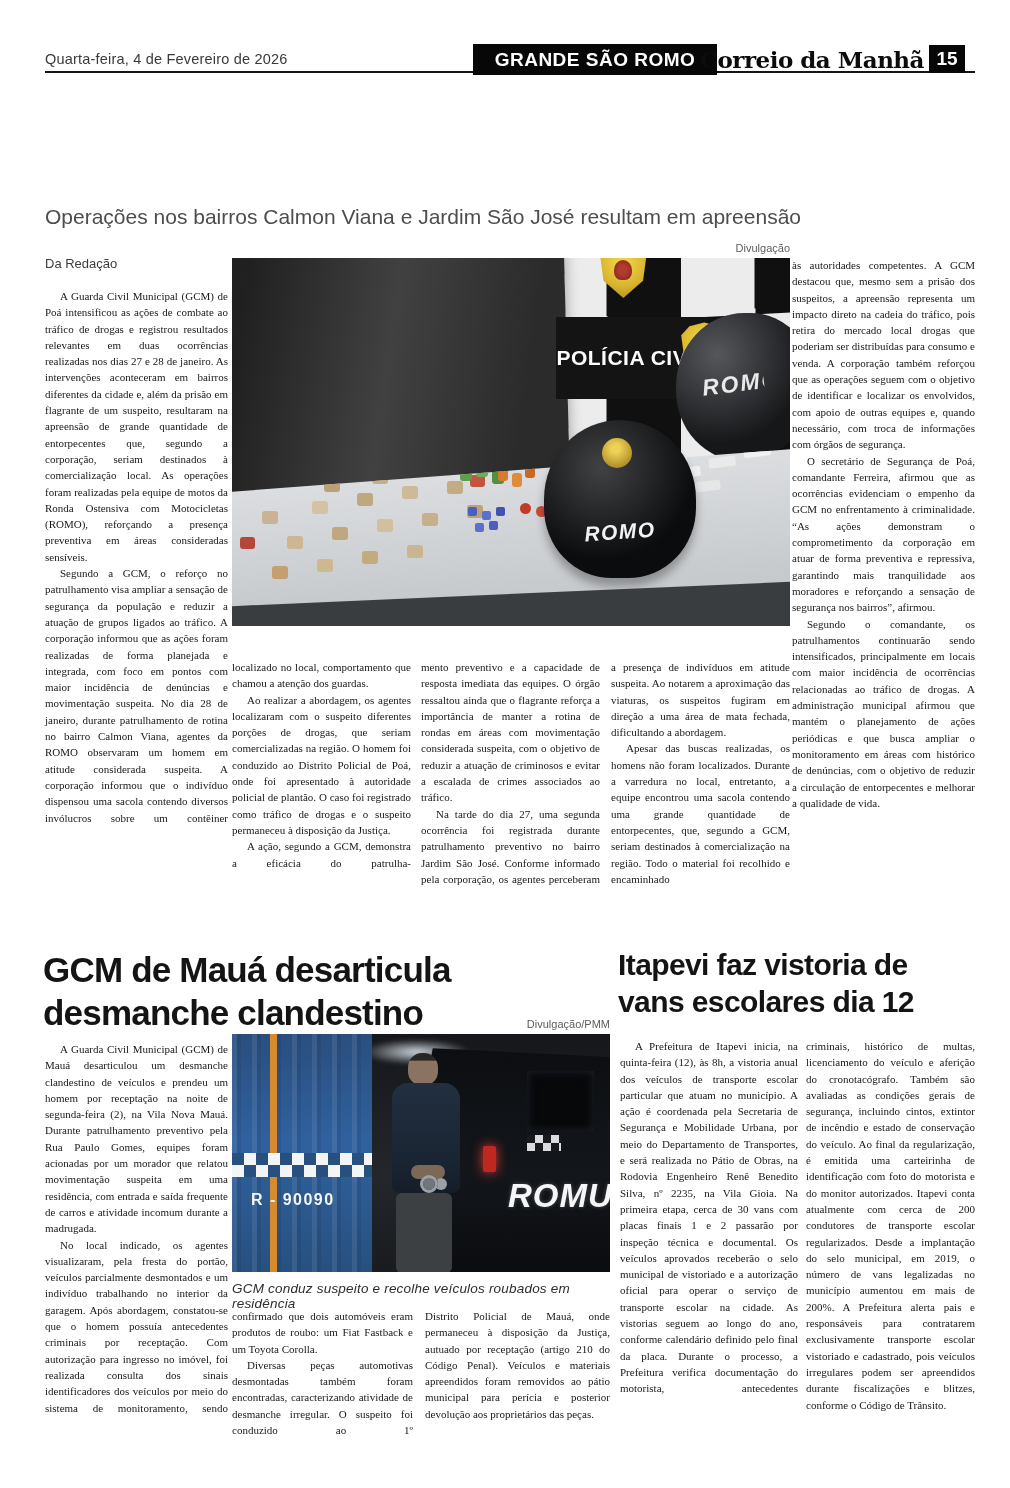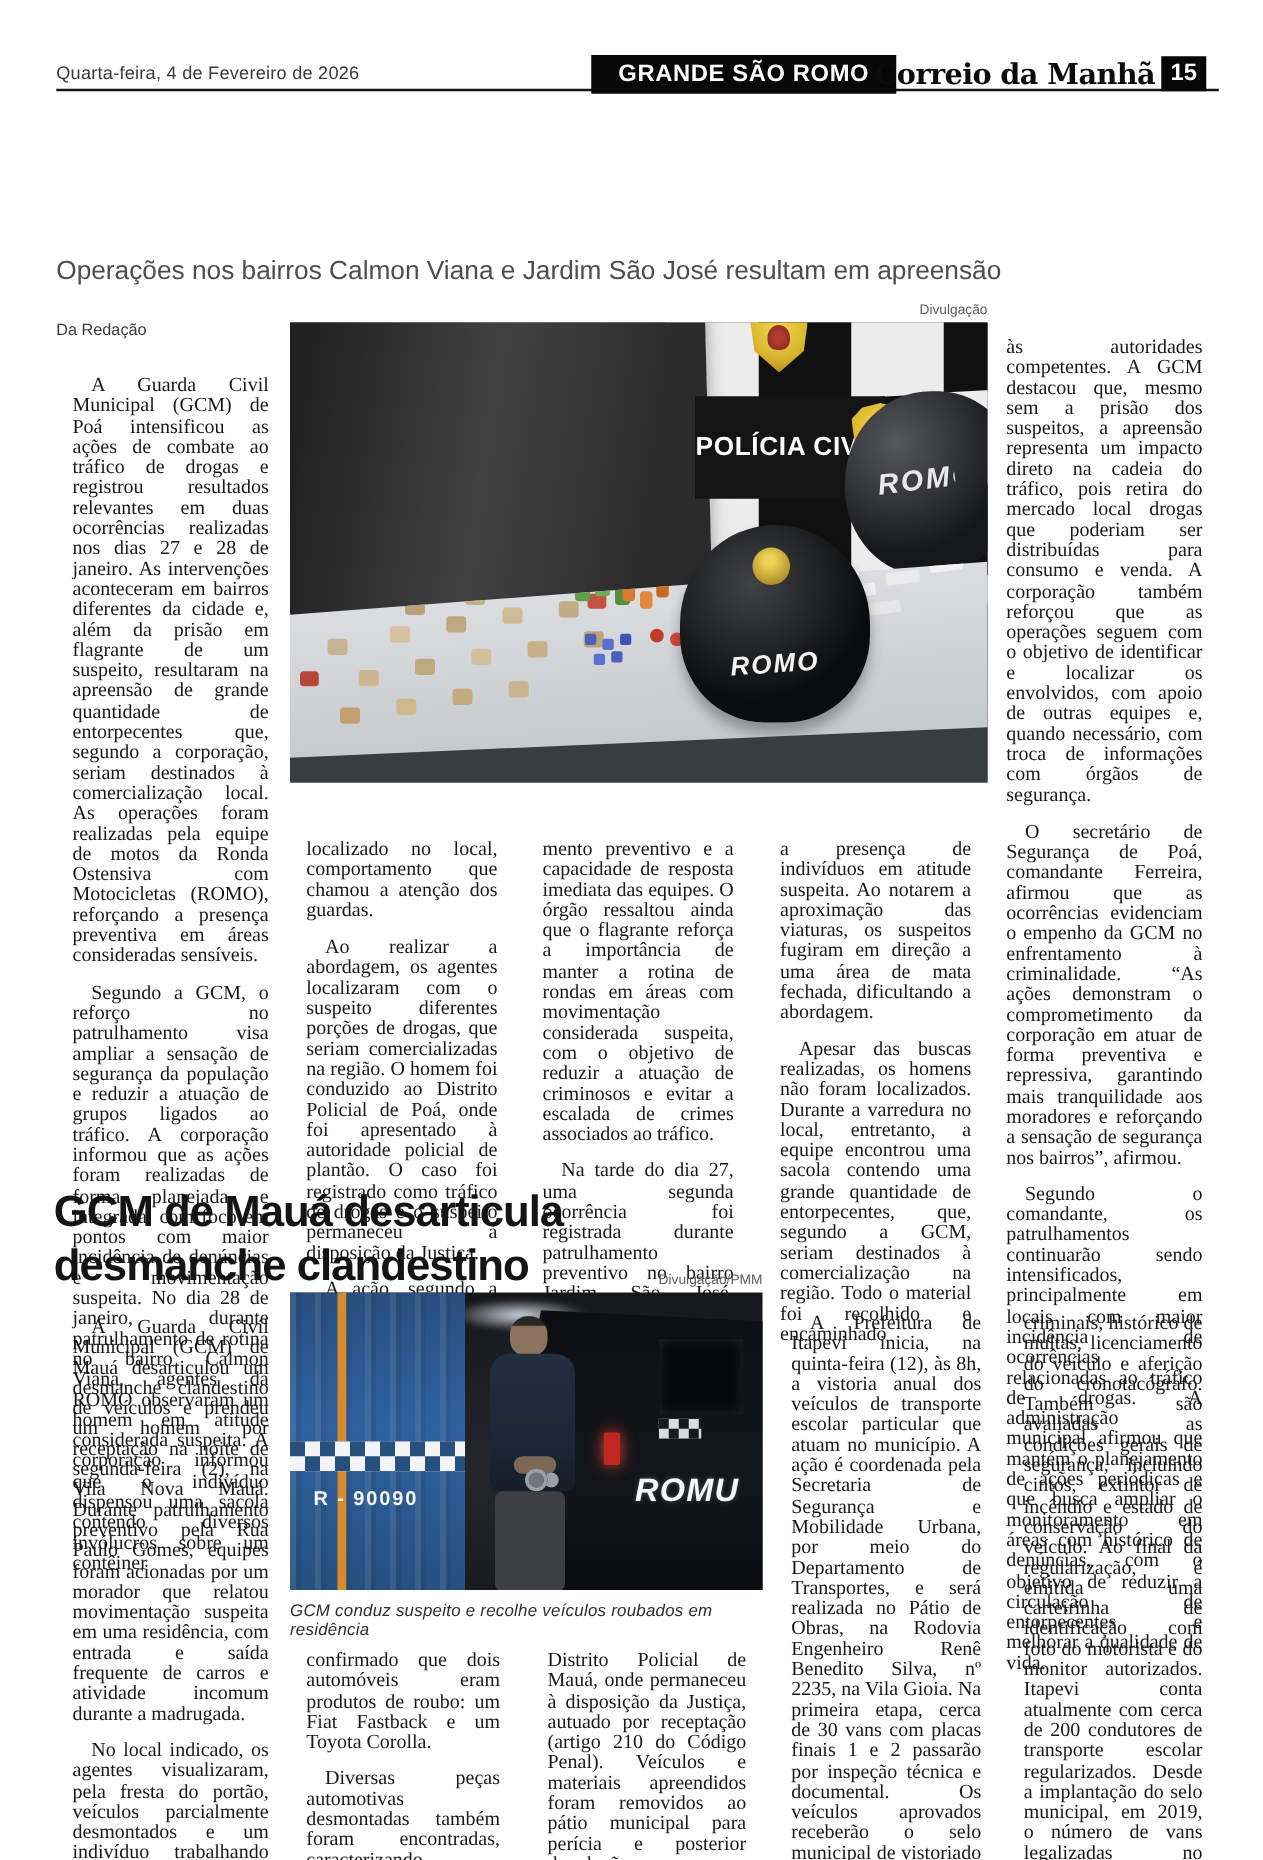--- a/index.html
+++ b/index.html
@@ -23,21 +23,21 @@
       line-height:56px;letter-spacing:-1.2px;color:#141414;}
   .sub{position:absolute;left:45px;top:205px;width:930px;font-size:21px;color:#4d4d4d;}
   .byline{position:absolute;left:45px;top:256px;font-size:13px;color:#3c3c3c;}
   .h2{position:absolute;left:43px;top:948px;width:580px;font-weight:700;font-size:35px;
       line-height:43px;letter-spacing:-.8px;color:#141414;}
   .h3{position:absolute;left:618px;top:946px;width:370px;font-weight:700;font-size:30px;
       line-height:37px;letter-spacing:-.6px;color:#141414;}
 
   
   .col{position:absolute;}
-  .bp{margin:13px;font-family:"Liberation Serif",serif;font-size:16px;line-height:16.3px;
+  .bp{margin:0;font-family:"Liberation Serif",serif;font-size:11px;line-height:16.3px;
       text-align:justify;text-indent:15px;color:#181818;hyphens:auto;}
   .cont{text-indent:0;}
   .jlast{text-align-last:justify;}
   .a1c1{left:45px;top:288px;width:183px;}
   .a1c2{left:232px;top:659px;width:179px;}
   .a1c3{left:421px;top:659px;width:179px;}
   .a1c4{left:611px;top:659px;width:179px;}
   .a1c5{left:792px;top:257px;width:183px;}
   .a2c1{left:45px;top:1041px;width:183px;}
   .a2c2{left:232px;top:1308px;width:181px;}
@@ -127,21 +127,21 @@
   .p2-truck{position:absolute;left:50%;top:6%;width:52%;height:96%;
             background:linear-gradient(180deg,#0c0e11 0%,#13161b 55%,#0a0c0e 100%);
             clip-path:polygon(6% 0,100% 4%,100% 100%,0 100%,0 26%);}
   .p2-window{position:absolute;left:54%;top:10%;width:34%;height:26%;background:#07080a;
              box-shadow:inset 0 0 10px #1e242c;}
   .p2-truckchk{position:absolute;left:54%;top:38%;width:17%;height:16px;
                background:repeating-conic-gradient(#d9dbdd 0% 25%,#17191d 0% 50%);background-size:16px 16px;}
   .p2-tail{position:absolute;left:66.5%;top:47%;width:13px;height:26px;background:#c0271f;
            border-radius:2px;box-shadow:0 0 12px #e03a2c;}
   .p2-romu{position:absolute;left:73%;top:60%;color:#f5f6f8;font-weight:800;font-style:italic;
-           font-size:26px;letter-spacing:1px;text-shadow:0 0 4px rgba(255,255,255,.25);}
+           font-size:33px;letter-spacing:1px;text-shadow:0 0 4px rgba(255,255,255,.25);}
   .p2-person{position:absolute;left:40%;top:8%;width:22%;height:92%;}
   .p2-head{position:absolute;left:30%;top:0;width:30px;height:32px;border-radius:46% 46% 42% 42%;
            background:linear-gradient(#2a2623 22%,#8a7360 26%);}
   .p2-torso{position:absolute;left:10%;top:30px;width:68px;height:110px;border-radius:16px 16px 8px 8px;
             background:linear-gradient(180deg,#222f40 0%,#1a2533 70%,#151d28 100%);}
   .p2-arm{position:absolute;left:34%;top:112px;width:34px;height:14px;border-radius:7px;background:#7d6856;}
   .p2-cuff{position:absolute;left:44%;top:122px;width:12px;height:12px;border:3px solid #9aa0a6;
            border-radius:50%;box-shadow:12px 0 0 -3px #9aa0a6,12px 0 0 0 #70767c inset;}
   .p2-legs{position:absolute;left:16%;top:140px;width:56px;height:80px;background:#3c4043;border-radius:6px;}
 </style>
@@ -244,20 +244,24 @@
     <p class="bp jlast">No local indicado, os agentes visualizaram, pela fresta do portão, veículos parcialmente desmontados e um indivíduo trabalhando no interior da garagem. Após abordagem, constatou-se que o homem possuía antecedentes criminais por receptação. Com autorização para ingresso no imóvel, foi realizada consulta dos sinais identificadores dos veículos por meio do sistema de monitoramento, sendo</p>
   </div>
   <div class="col a2c2">
     <p class="bp cont">confirmado que dois automóveis eram produtos de roubo: um Fiat Fastback e um Toyota Corolla.</p>
     <p class="bp jlast">Diversas peças automotivas desmontadas também foram encontradas, caracterizando atividade de desmanche irregular. O suspeito foi conduzido ao 1º</p>
   </div>
   <div class="col a2c3">
     <p class="bp cont">Distrito Policial de Mauá, onde permaneceu à disposição da Justiça, autuado por receptação (artigo 210 do Código Penal). Veículos e materiais apreendidos foram removidos ao pátio municipal para perícia e posterior devolução aos proprietários das peças.</p>
   </div>
 
+  <div class="h3">
+    <div>Itapevi faz vistoria de</div>
+    <div>vans escolares dia 12</div>
+  </div>
   <div class="col a3c1">
     <p class="bp jlast">A Prefeitura de Itapevi inicia, na quinta-feira (12), às 8h, a vistoria anual dos veículos de transporte escolar particular que atuam no município. A ação é coordenada pela Secretaria de Segurança e Mobilidade Urbana, por meio do Departamento de Transportes, e será realizada no Pátio de Obras, na Rodovia Engenheiro Renê Benedito Silva, nº 2235, na Vila Gioia. Na primeira etapa, cerca de 30 vans com placas finais 1 e 2 passarão por inspeção técnica e documental. Os veículos aprovados receberão o selo municipal de vistoriado e a autorização oficial para operar o serviço de transporte escolar na cidade. As vistorias seguem ao longo do ano, conforme calendário definido pelo final da placa. Durante o processo, a Prefeitura verifica documentação do motorista, antecedentes</p>
   </div>
   <div class="col a3c2">
     <p class="bp cont">criminais, histórico de multas, licenciamento do veículo e aferição do cronotacógrafo. Também são avaliadas as condições gerais de segurança, incluindo cintos, extintor de incêndio e estado de conservação do veículo. Ao final da regularização, é emitida uma carteirinha de identificação com foto do motorista e do monitor autorizados. Itapevi conta atualmente com cerca de 200 condutores de transporte escolar regularizados. Desde a implantação do selo municipal, em 2019, o número de vans legalizadas no município aumentou em mais de 200%. A Prefeitura alerta pais e responsáveis para contratarem exclusivamente transporte escolar vistoriado e cadastrado, pois veículos irregulares podem ser apreendidos durante fiscalizações e blitzes, conforme o Código de Trânsito.</p>
   </div>
 
 </div>
 
 </body></html>

